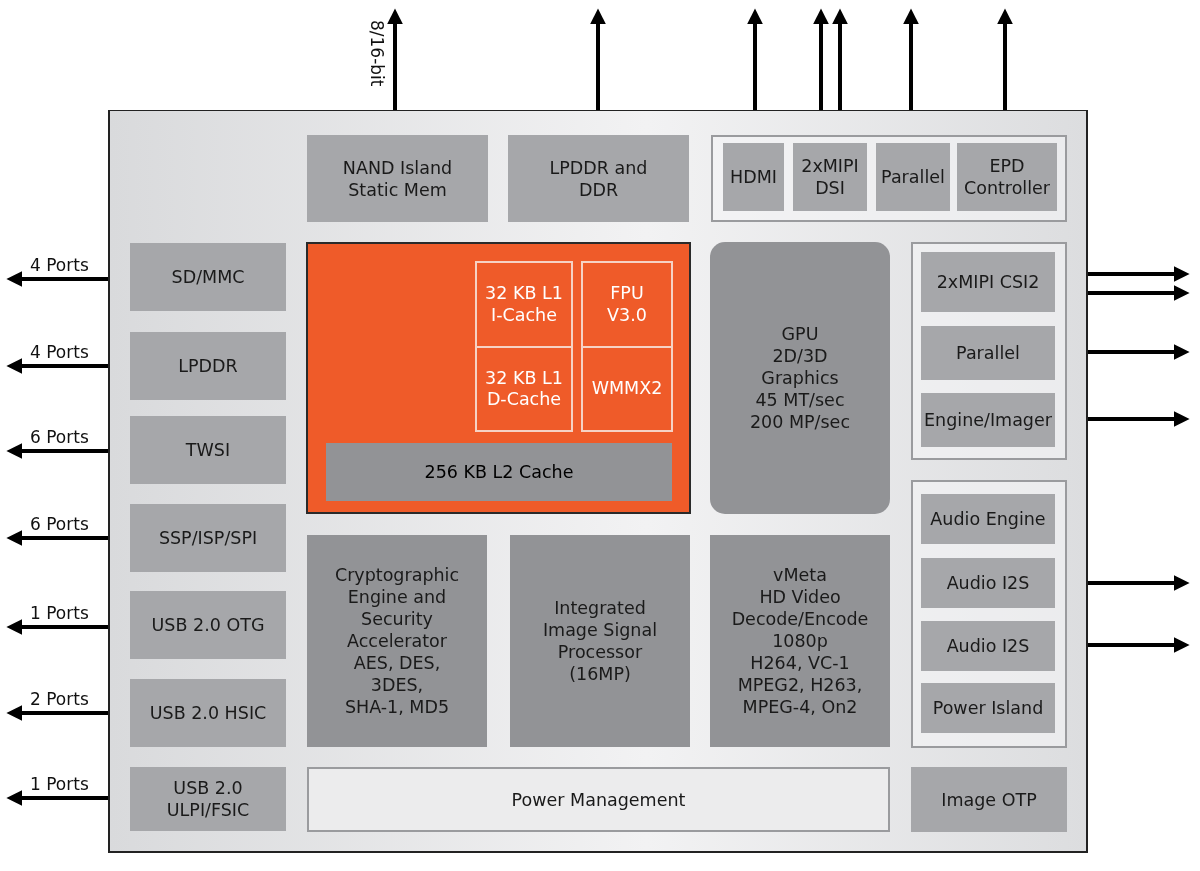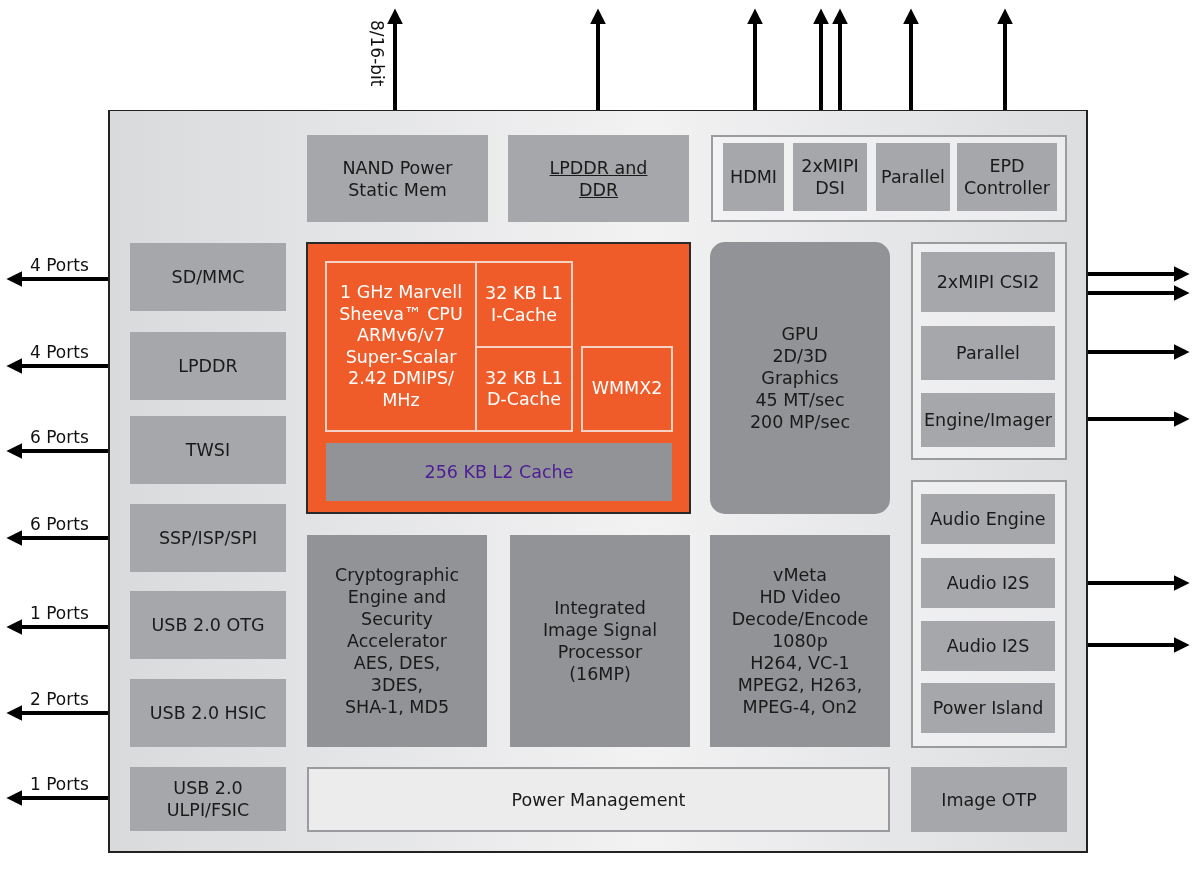--- a/index.html
+++ b/index.html
@@ -15,21 +15,21 @@
   .group { position:absolute; border:2px solid #9a9b9e; box-sizing:border-box;
            background:rgba(245,245,246,0.6); }
   .pm { position:absolute; border:2px solid #9a9b9e; box-sizing:border-box;
         background:#ececed; display:flex; align-items:center; justify-content:center;
         font-size:17.5px; }
   .cpu { position:absolute; left:306px; top:242px; width:385px; height:272px;
          background:#ef5b29; border:2px solid #2a2a2a; box-sizing:border-box; }
   .cell { position:absolute; border:2px solid #f6d2c4; box-sizing:border-box;
           display:flex; align-items:center; justify-content:center; text-align:center;
           color:#ffffff; font-size:17.5px; line-height:21.5px; white-space:pre-line; }
-  .l2 { position:absolute; background:#929396; color:#4c1d95; display:flex;
+  .l2 { position:absolute; background:#929396; color:#000000; display:flex;
         align-items:center; justify-content:center; font-size:17.5px; }
   .plabel { position:absolute; font-size:17px; color:#111; }
   .vlabel { position:absolute; font-size:17px; color:#111; transform-origin:left top;
             transform:rotate(90deg); white-space:nowrap; }
   svg.arrows { position:absolute; left:0; top:0; }
 </style>
 </head>
 <body>
 
 <svg class="arrows" width="1200" height="871">
@@ -70,53 +70,49 @@
 <div class="vlabel" style="left:387px; top:20px;">8/16-bit</div>
 
 <div class="plabel" style="left:30px; top:255px;">4 Ports</div>
 <div class="plabel" style="left:30px; top:342px;">4 Ports</div>
 <div class="plabel" style="left:30px; top:427px;">6 Ports</div>
 <div class="plabel" style="left:30px; top:514px;">6 Ports</div>
 <div class="plabel" style="left:30px; top:603px;">1 Ports</div>
 <div class="plabel" style="left:30px; top:689px;">2 Ports</div>
 <div class="plabel" style="left:30px; top:774px;">1 Ports</div>
 
-<div class="blk" style="left:307px; top:135px; width:181px; height:87px;">NAND Power
+<div class="blk" style="left:307px; top:135px; width:181px; height:87px;">NAND Island
 Static Mem</div>
-<div class="blk" style="left:508px; top:135px; width:181px; height:87px;text-decoration:underline;">LPDDR and
+<div class="blk" style="left:508px; top:135px; width:181px; height:87px;">LPDDR and
 DDR</div>
 
 <div class="group" style="left:711px; top:135px; width:356px; height:87px;"></div>
 <div class="blk" style="left:723px; top:143px; width:61px; height:68px;">HDMI</div>
 <div class="blk" style="left:793px; top:143px; width:74px; height:68px;">2xMIPI
 DSI</div>
 <div class="blk" style="left:876px; top:143px; width:74px; height:68px;">Parallel</div>
 <div class="blk" style="left:957px; top:143px; width:100px; height:68px;">EPD
 Controller</div>
 
 <div class="blk" style="left:130px; top:243px; width:156px; height:68px;">SD/MMC</div>
 <div class="blk" style="left:130px; top:332px; width:156px; height:68px;">LPDDR</div>
 <div class="blk" style="left:130px; top:416px; width:156px; height:68px;">TWSI</div>
 <div class="blk" style="left:130px; top:504px; width:156px; height:68px;">SSP/ISP/SPI</div>
 <div class="blk" style="left:130px; top:591px; width:156px; height:68px;">USB 2.0 OTG</div>
 <div class="blk" style="left:130px; top:679px; width:156px; height:68px;">USB 2.0 HSIC</div>
 <div class="blk" style="left:130px; top:767px; width:156px; height:64px;">USB 2.0
 ULPI/FSIC</div>
 
 <div class="cpu">
-  <div class="cell" style="left:17px; top:17px; width:152px; height:171px;">1 GHz Marvell
-Sheeva™ CPU
-ARMv6/v7
-Super-Scalar
-2.42 DMIPS/
-MHz</div>
   <div class="cell" style="left:167px; top:17px; width:98px; height:87px;">32 KB L1
 I-Cache</div>
   <div class="cell" style="left:167px; top:102px; width:98px; height:86px;">32 KB L1
 D-Cache</div>
+  <div class="cell" style="left:273px; top:17px; width:92px; height:87px;">FPU
+V3.0</div>
   <div class="cell" style="left:273px; top:102px; width:92px; height:86px;">WMMX2</div>
   <div class="l2" style="left:18px; top:199px; width:346px; height:58px;">256 KB L2 Cache</div>
 </div>
 
 <div class="blk dark" style="left:710px; top:242px; width:180px; height:272px;border-radius:15px;">GPU
 2D/3D
 Graphics
 45 MT/sec
 200 MP/sec</div>
 

